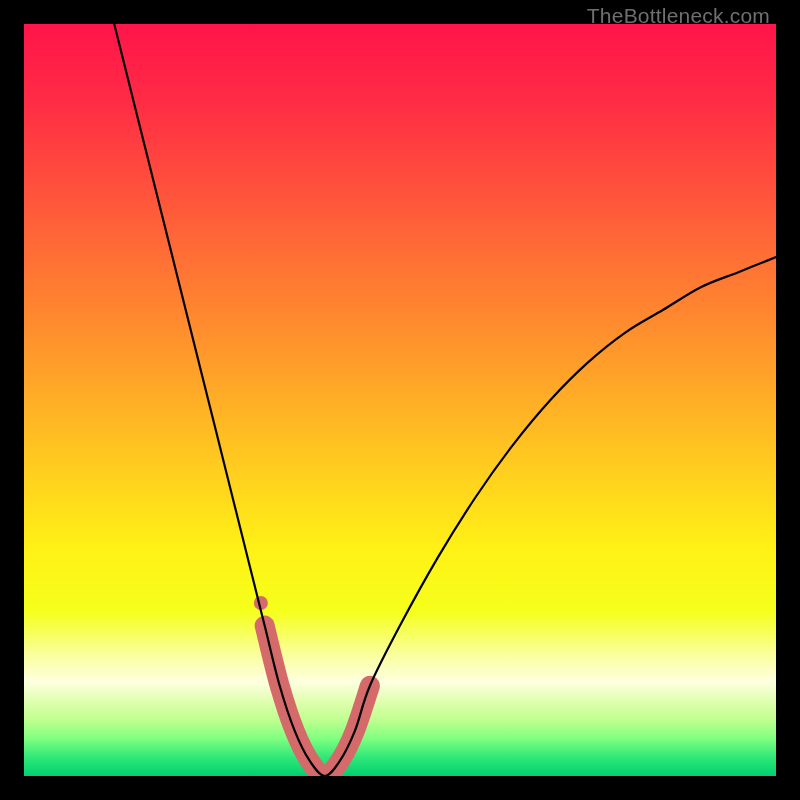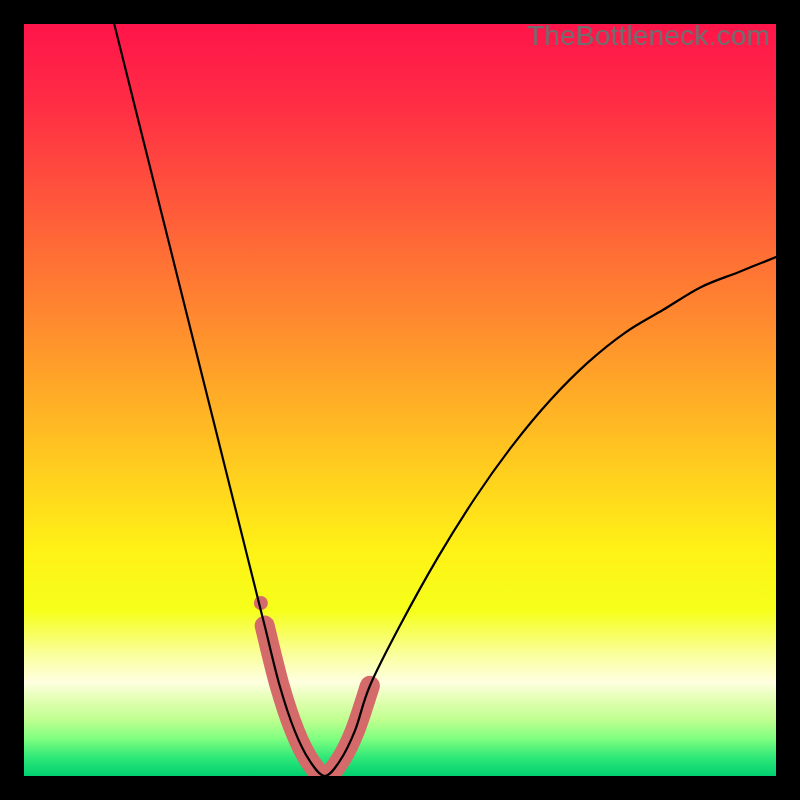--- a/index.html
+++ b/index.html
@@ -21,24 +21,24 @@
   }
   .gradient {
     position: absolute;
     left: 0;
     top: 0;
     width: 752px;
     height: 752px;
   }
   .watermark {
     position: absolute;
-    top: 20px;
+    top: 4px;
     right: 30px;
     color: #6f6f6f;
-    font-size: 28px;
+    font-size: 21px;
     font-weight: 500;
     letter-spacing: 0.2px;
     z-index: 10;
   }
   svg.curve {
     position: absolute;
     left: 0;
     top: 0;
     width: 752px;
     height: 752px;

